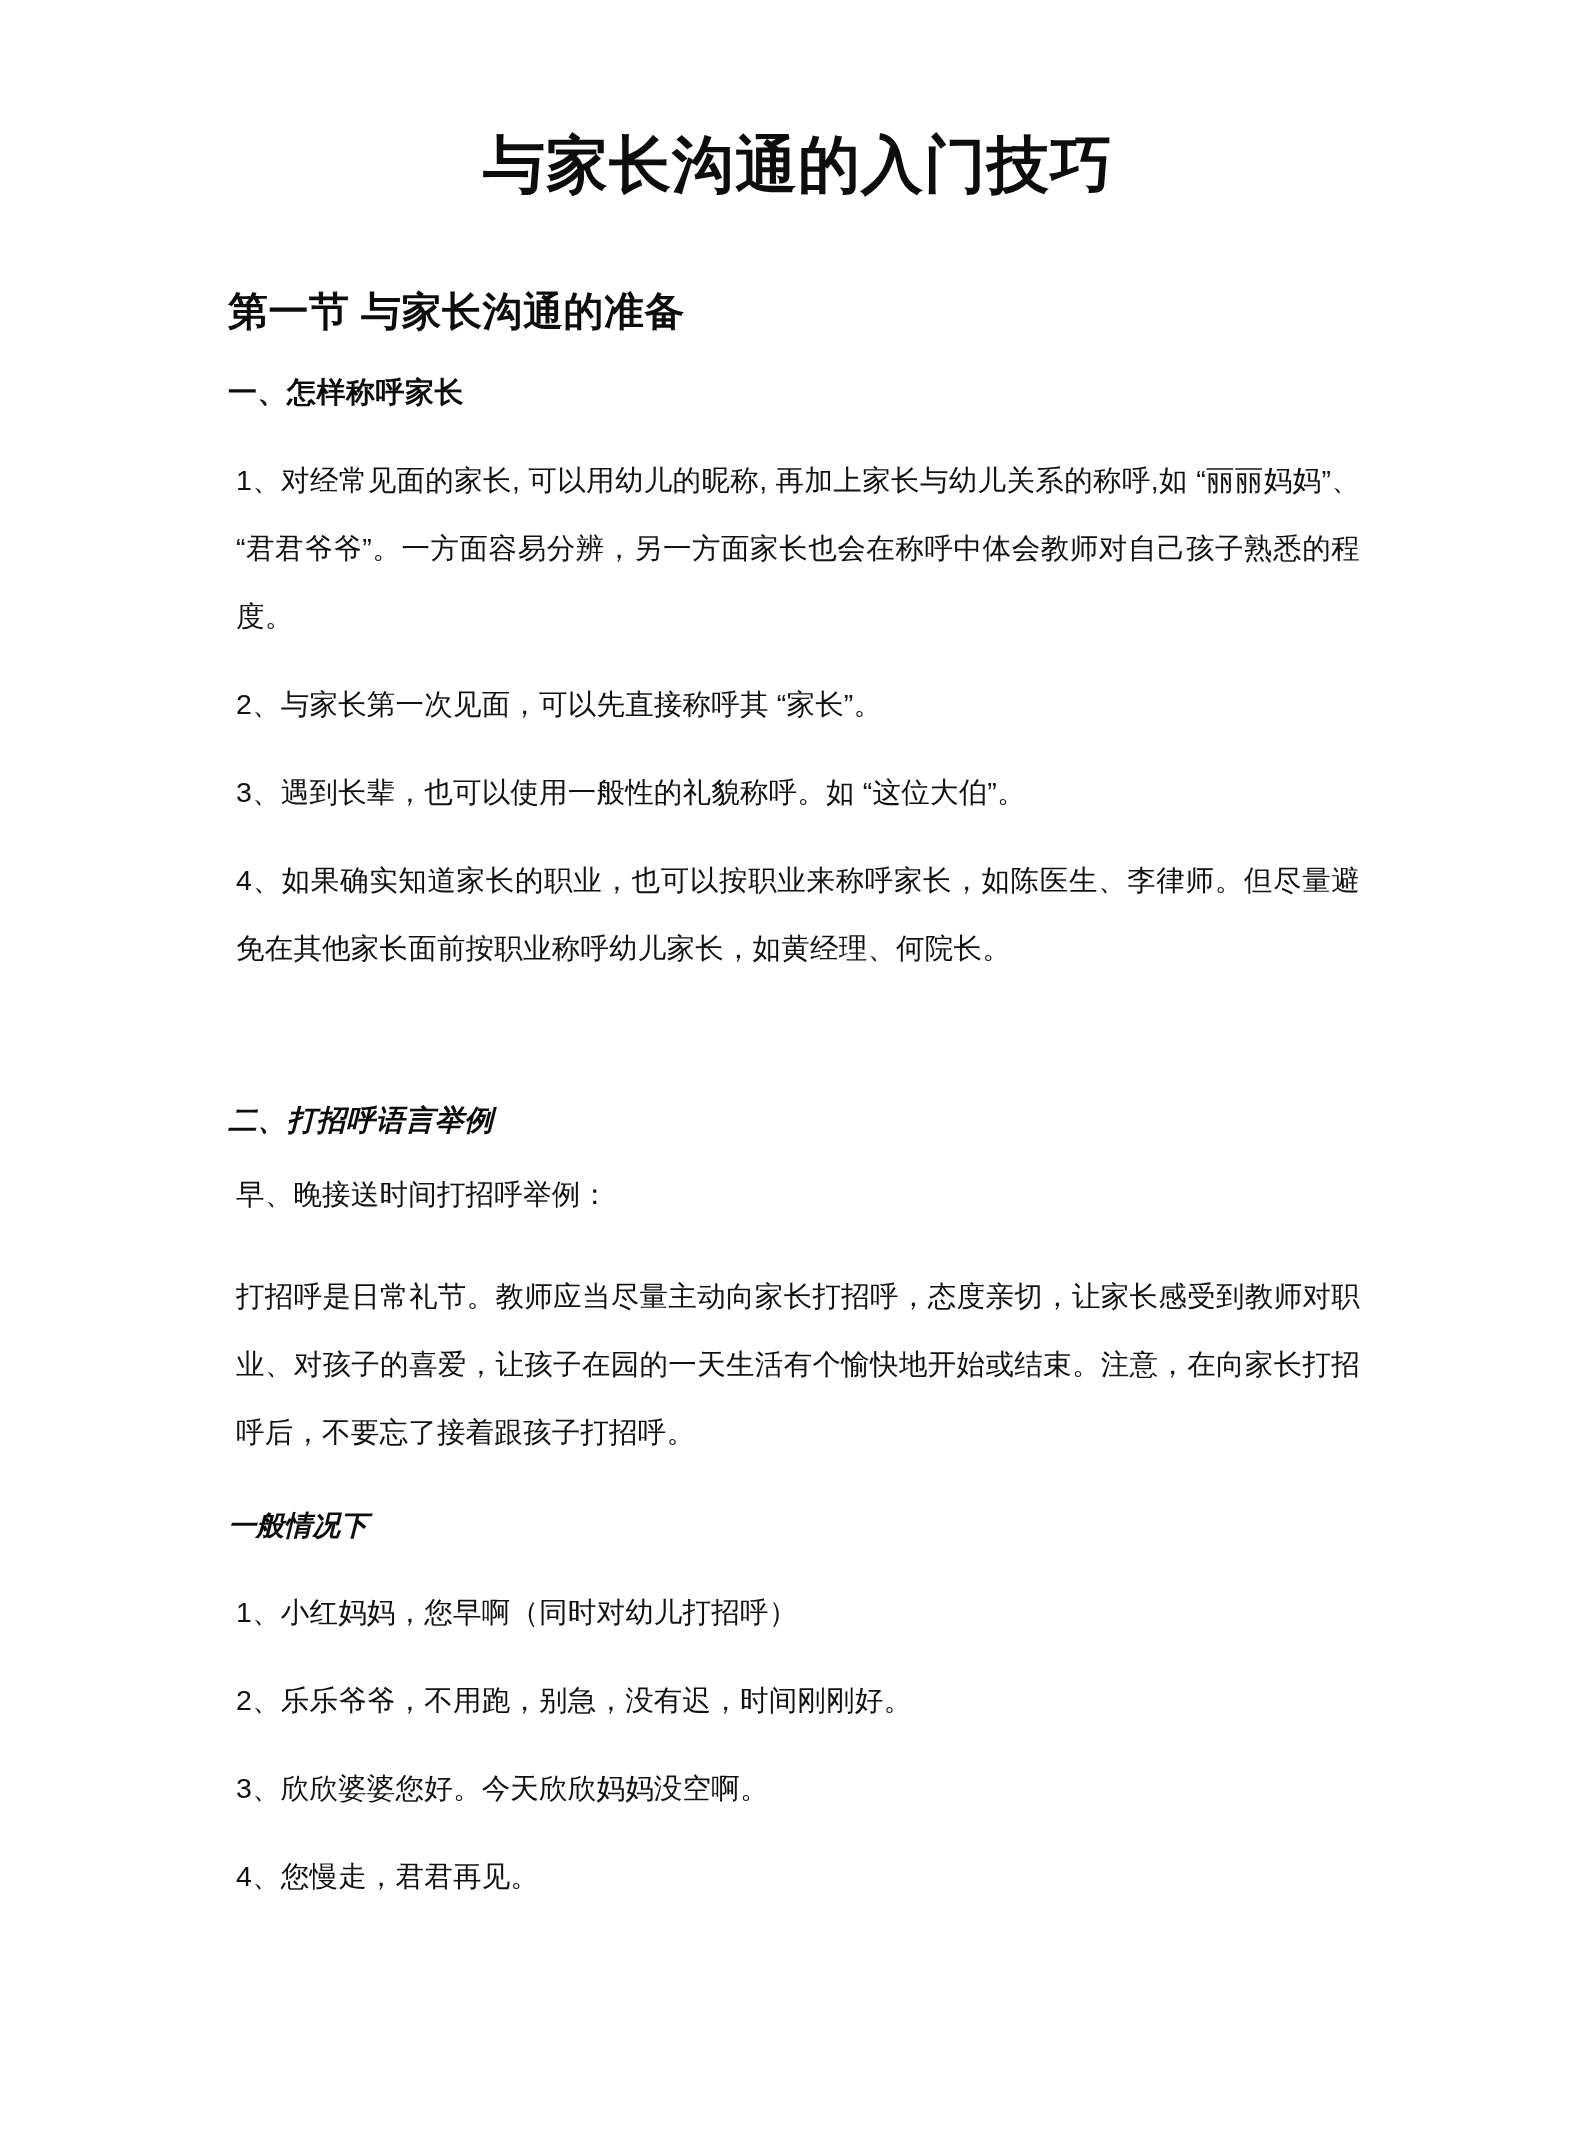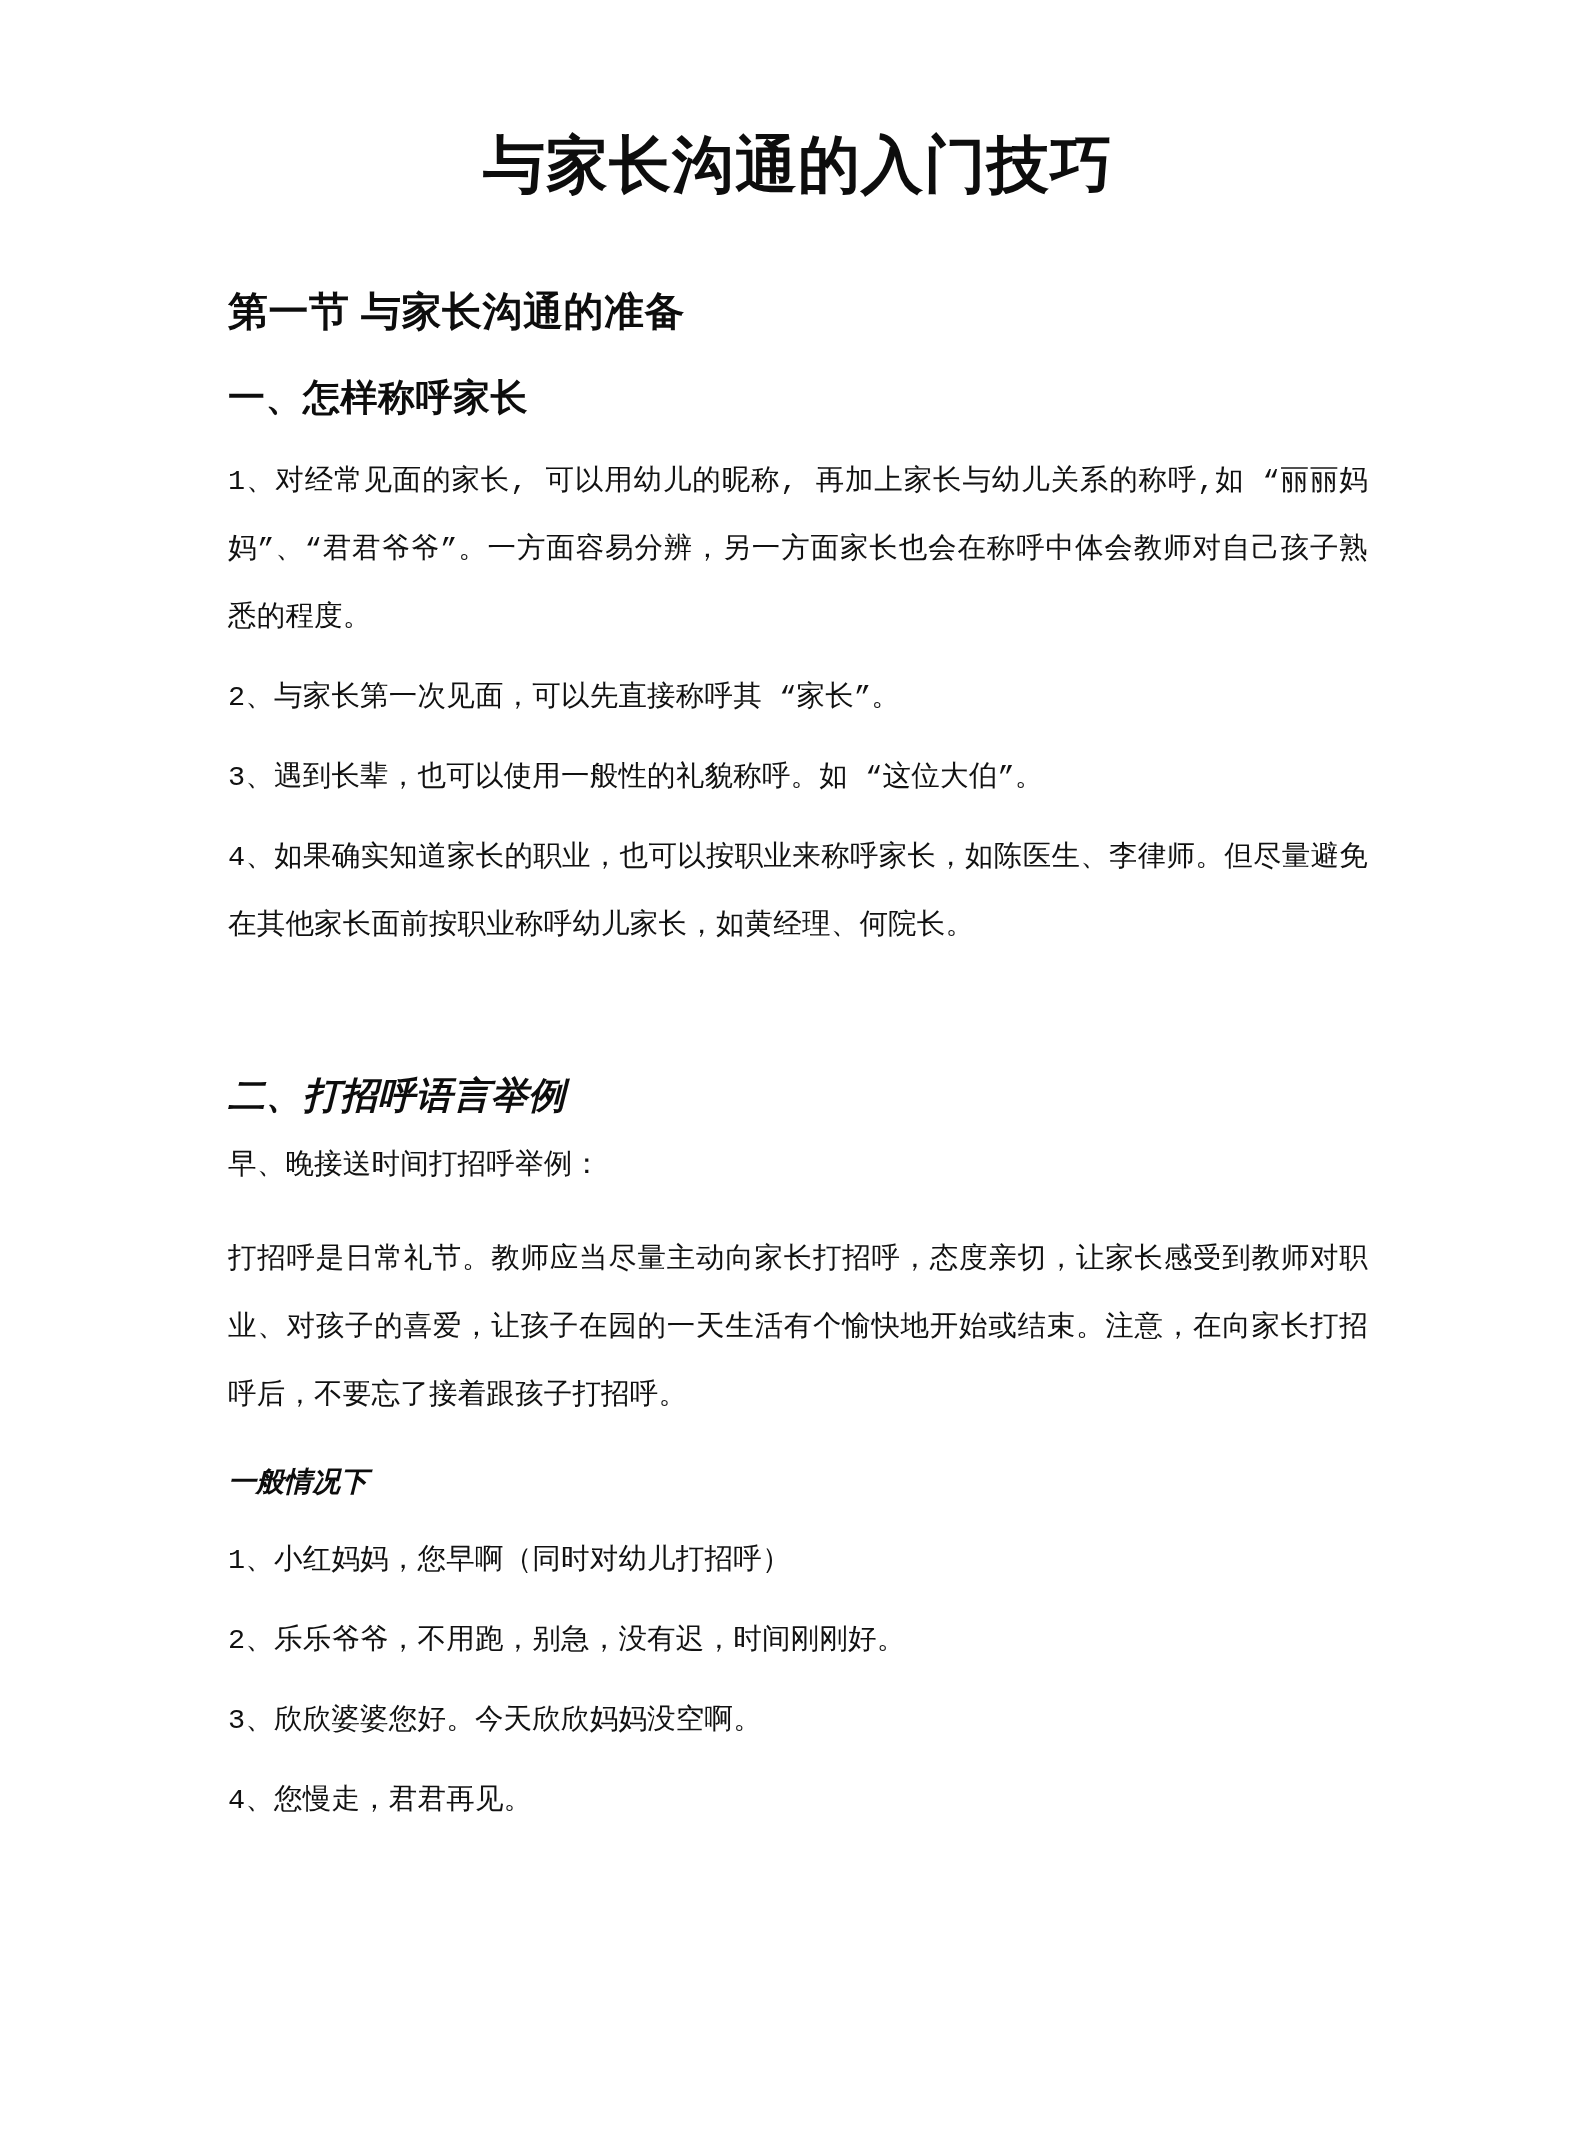--- a/index.html
+++ b/index.html
@@ -49,21 +49,21 @@
     line-height: 1.25;
     font-weight: 700;
     color: #0d0d0d;
     letter-spacing: 0.5px;
   }
 
   
   .sub-heading {
     margin: 0;
     padding-top: 38px;
-    font-size: 37px;
+    font-size: 29px;
     line-height: 1.3;
     font-weight: 700;
     color: #0d0d0d;
     letter-spacing: 0.5px;
   }
   .sub-heading.spaced-top {
     padding-top: 112px;
     font-style: italic;
   }
 
@@ -73,29 +73,28 @@
     padding-top: 34px;
     font-size: 28px;
     line-height: 1.3;
     font-weight: 700;
     color: #0d0d0d;
     font-style: italic;
   }
 
   
   .body-para {
-    margin: 0;
+    margin: 8px;
     padding-top: 30px;
     font-size: 28.5px;
     line-height: 68px;
     color: #111111;
     text-align: justify;
     text-justify: inter-ideograph;
     letter-spacing: 0.2px;
-    font-family: Liberation Mono, monospace;
   }
   .body-para.list-item {
     padding-top: 12px;
   }
   .body-para.first-after-head {
     padding-top: 26px;
   }
 </style>
 </head>
 <body>

